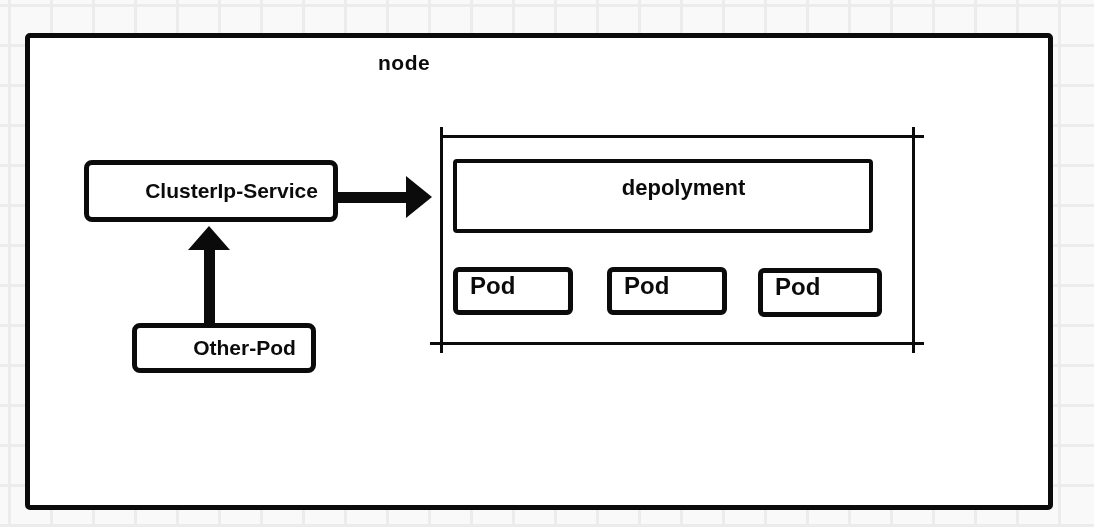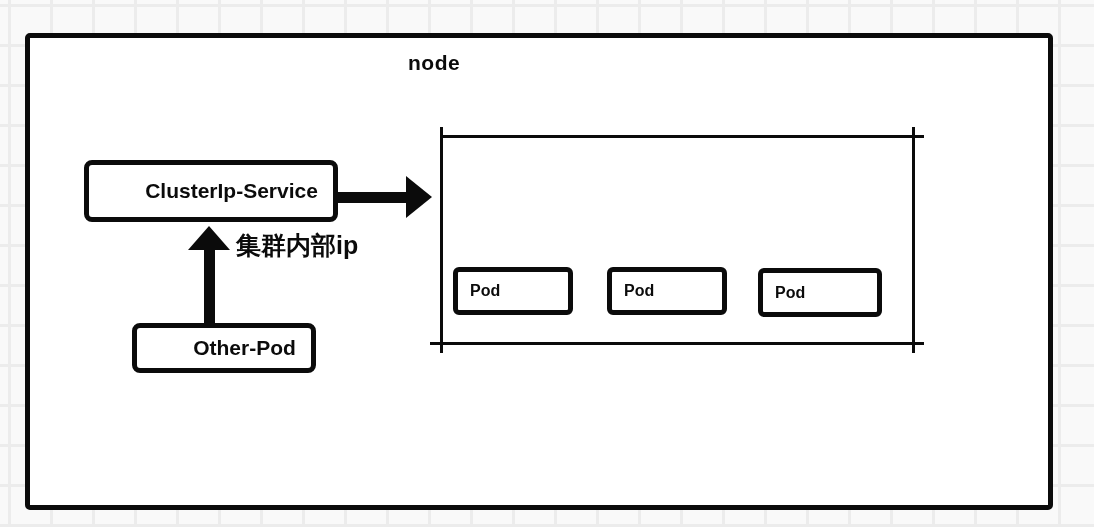--- a/index.html
+++ b/index.html
@@ -23,21 +23,21 @@
   .abs { position: absolute; box-sizing: border-box; }
 
   
   .node-box {
     left: 25px; top: 33px; width: 1028px; height: 477px;
     background: #ffffff;
     border: 5px solid #0b0b0b;
     border-radius: 5px;
   }
   .node-label {
-    left: 408px; top: 51px; width: 70px;
+    left: 378px; top: 51px; width: 70px;
     font-size: 21px; font-weight: bold; letter-spacing: 0.5px;
   }
 
   
   .sbox {
     background: #ffffff;
     border: 5px solid #0b0b0b;
     border-radius: 8px;
     display: flex; align-items: center;
     font-weight: bold;
@@ -52,22 +52,22 @@
     justify-content: center; font-size: 21px;
   }
   .deployment-box {
     left: 453px; top: 159px; width: 420px; height: 74px;
     border-width: 4px; border-radius: 4px;
     align-items: flex-start; justify-content: center;
     font-size: 22px; padding-top: 12px;
   }
   .pod-box {
     height: 48px; width: 120px; top: 267px;
-    border-radius: 6px; font-size: 16px;
-    padding-left: 12px; align-items: center;
+    border-radius: 6px; font-size: 24px;
+    padding-left: 12px; align-items: flex-start;
   }
   .pod-1 { left: 453px; }
   .pod-2 { left: 607px; }
   .pod-3 { left: 758px; width: 124px; height: 49px; top: 268px; }
 
   
   .line { background: #0b0b0b; }
   .grp-left   { left: 440px; top: 127px; width: 3px;  height: 226px; }
   .grp-right  { left: 912px; top: 127px; width: 3px;  height: 226px; }
   .grp-top    { left: 441px; top: 135px; width: 483px; height: 3px; }
@@ -110,33 +110,35 @@
 
   <div>
     <div class="abs arrow-right-shaft"></div>
     <div class="abs arrow-right-head"></div>
   </div>
 
   <div>
     <div class="abs arrow-up-shaft"></div>
     <div class="abs arrow-up-head"></div>
   </div>
-  <div class="abs arrow-label">集群内部ip</div>
 
   <div class="abs sbox otherpod-box">
     <span>Other-Pod</span>
   </div>
 
   <div>
     <div class="abs line grp-left"></div>
     <div class="abs line grp-right"></div>
     <div class="abs line grp-top"></div>
     <div class="abs line grp-bottom"></div>
   </div>
 
+  <div class="abs sbox deployment-box">
+    <span>depolyment</span>
+  </div>
 
   <div class="abs sbox pod-box pod-1">
     <span>Pod</span>
   </div>
   <div class="abs sbox pod-box pod-2">
     <span>Pod</span>
   </div>
   <div class="abs sbox pod-box pod-3">
     <span>Pod</span>
   </div>

